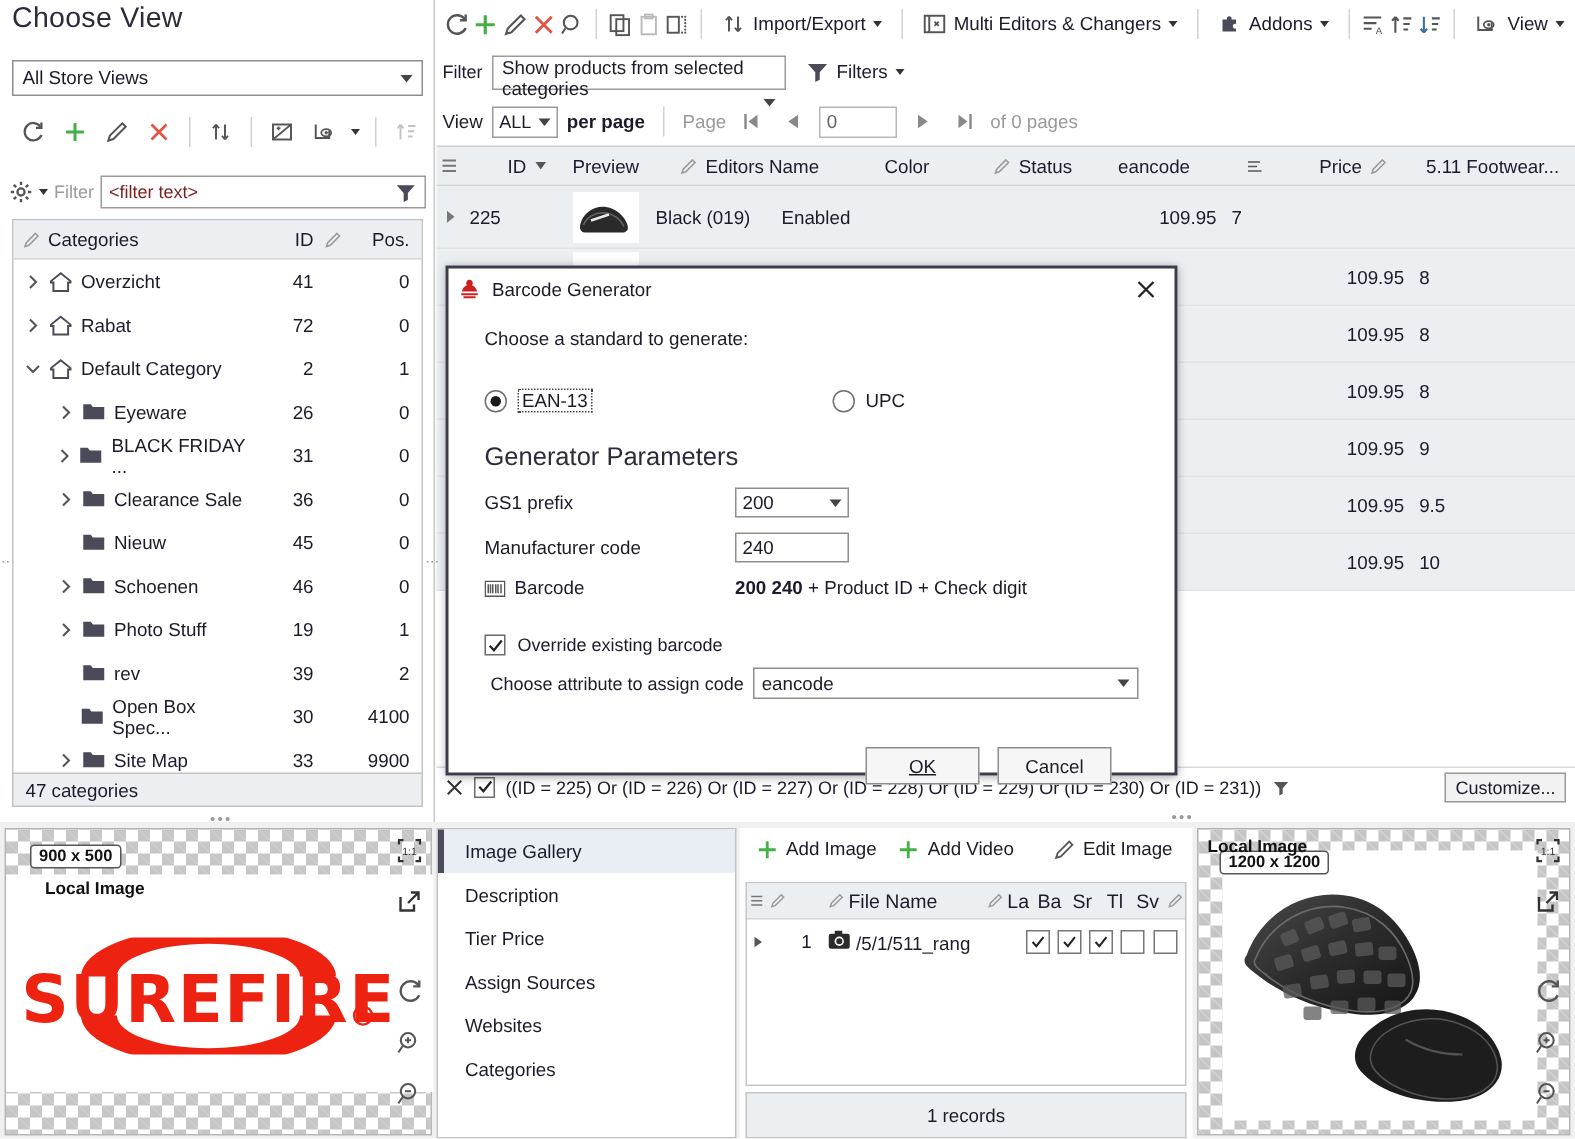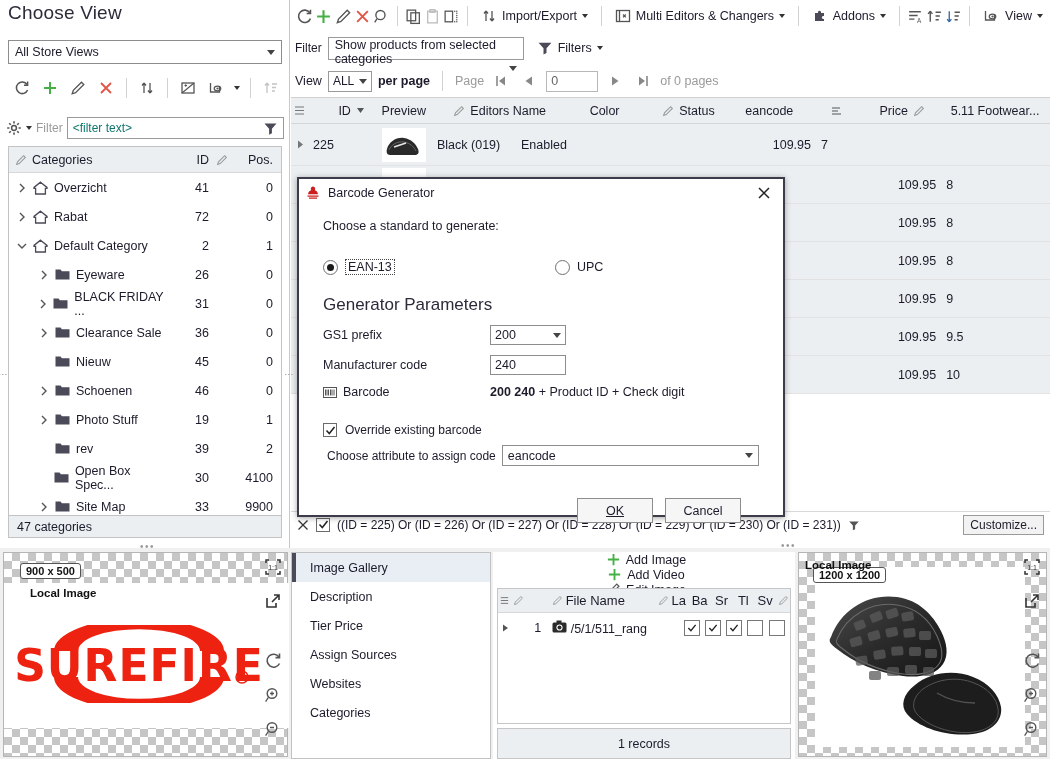--- a/index.html
+++ b/index.html
@@ -37,21 +37,21 @@
   #store-view-select .caret { margin-left: auto; }
   .caret { width: 0; height: 0; border-left: 4px solid transparent; border-right: 4px solid transparent; border-top: 5px solid #444; }
   .caret-sm { width: 0; height: 0; border-left: 3.5px solid transparent; border-right: 3.5px solid transparent; border-top: 4.5px solid #333; }
 
   #left-toolbar { position: absolute; left: 8px; top: 72px; height: 32px; display: flex; align-items: center; }
   #left-toolbar .tb { width: 28px; height: 26px; display: flex; align-items: center; justify-content: center; }
 
   #cat-filter-bar { position: absolute; left: 6px; top: 116px; width: 278px; height: 24px; display: flex; align-items: center; gap: 4px; }
   #cat-filter-input {
     flex: 1; height: 22px; border: 1px solid #9a9a9a; background: #fff;
-    display: flex; align-items: center; padding: 0 5px; color: #0f766e; font-size: 12px;
+    display: flex; align-items: center; padding: 0 5px; color: #7f1d1d; font-size: 12px;
   }
   #cat-filter-input .funnel { margin-left: auto; }
 
   #cat-grid {
     position: absolute; left: 8px; top: 146px; width: 274px; height: 370px;
     border: 1px solid #c3c3c3; background: #fff; overflow: hidden;
   }
   #cat-head {
     display: flex; align-items: center; height: 26px;
     background: #eceff1; border-bottom: 1px solid #d7d7d7; font-size: 12.5px;
@@ -186,21 +186,21 @@
   .local-lbl { position: absolute; font-size: 11.5px; font-weight: bold; color: #111; }
   .img-tools { position: absolute; right: 3px; top: 4px; display: flex; flex-direction: column; gap: 14px; align-items: center; }
   .img-tool { width: 22px; height: 20px; display: flex; align-items: center; justify-content: center; }
 
   #tabs-panel { position: absolute; left: 291px; top: 4px; width: 200px; height: 207px; background: #fff; border: 1px solid #c2c2c2; }
   .tab-item { height: 29px; display: flex; align-items: center; padding-left: 18px; font-size: 12.5px; }
   .tab-item.active { background: #e8eef4; }
   .tab-item.active::before { content: ''; position: absolute; left: 0; width: 4px; height: 29px; background: #4a4a58; }
 
   #gallery-panel { position: absolute; left: 493px; top: 4px; width: 302px; height: 207px; background: #fff; }
-  #gallery-toolbar { display: flex; align-items: center; height: 28px; padding-left: 4px; font-size: 12.5px; flex-direction: column; }
+  #gallery-toolbar { display: flex; align-items: center; height: 28px; padding-left: 4px; font-size: 12.5px; }
   #gal-grid { position: absolute; left: 4px; top: 36px; width: 294px; height: 136px; border: 1px solid #c6c6c6; background: #fff; }
   #gal-head { display: flex; align-items: center; height: 24px; background: #eceff1; border-bottom: 1px solid #d7d7d7; font-size: 13px; }
   #gal-head .gc { display: flex; align-items: center; justify-content: center; gap: 3px; overflow: hidden; }
   .gc-drag { width: 14px; }
   .gc-pen { width: 14px; }
   .gc-num { width: 26px; }
   .gc-file { width: 104px; justify-content: flex-start !important; }
   .gc-la { width: 34px; }
   .gc-s { width: 22px; }
   #gal-row { display: flex; align-items: center; height: 30px; font-size: 12.5px; }

